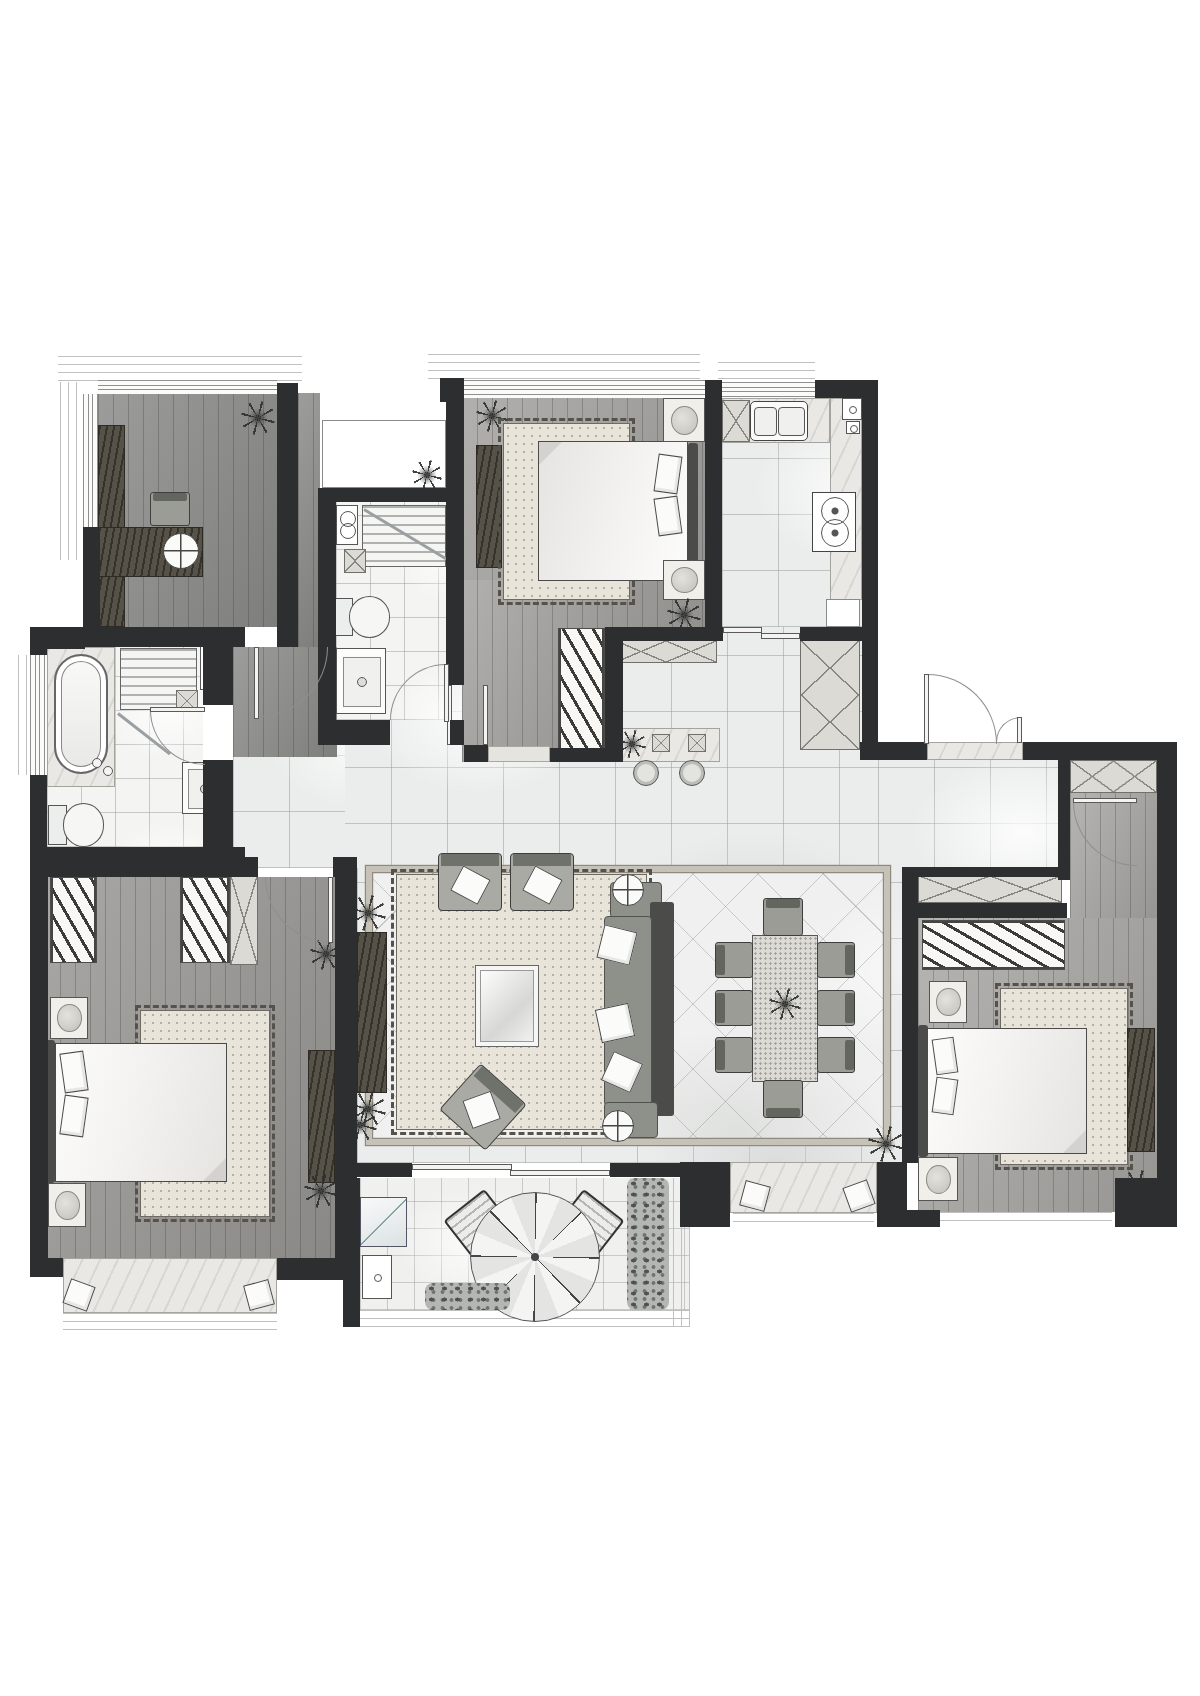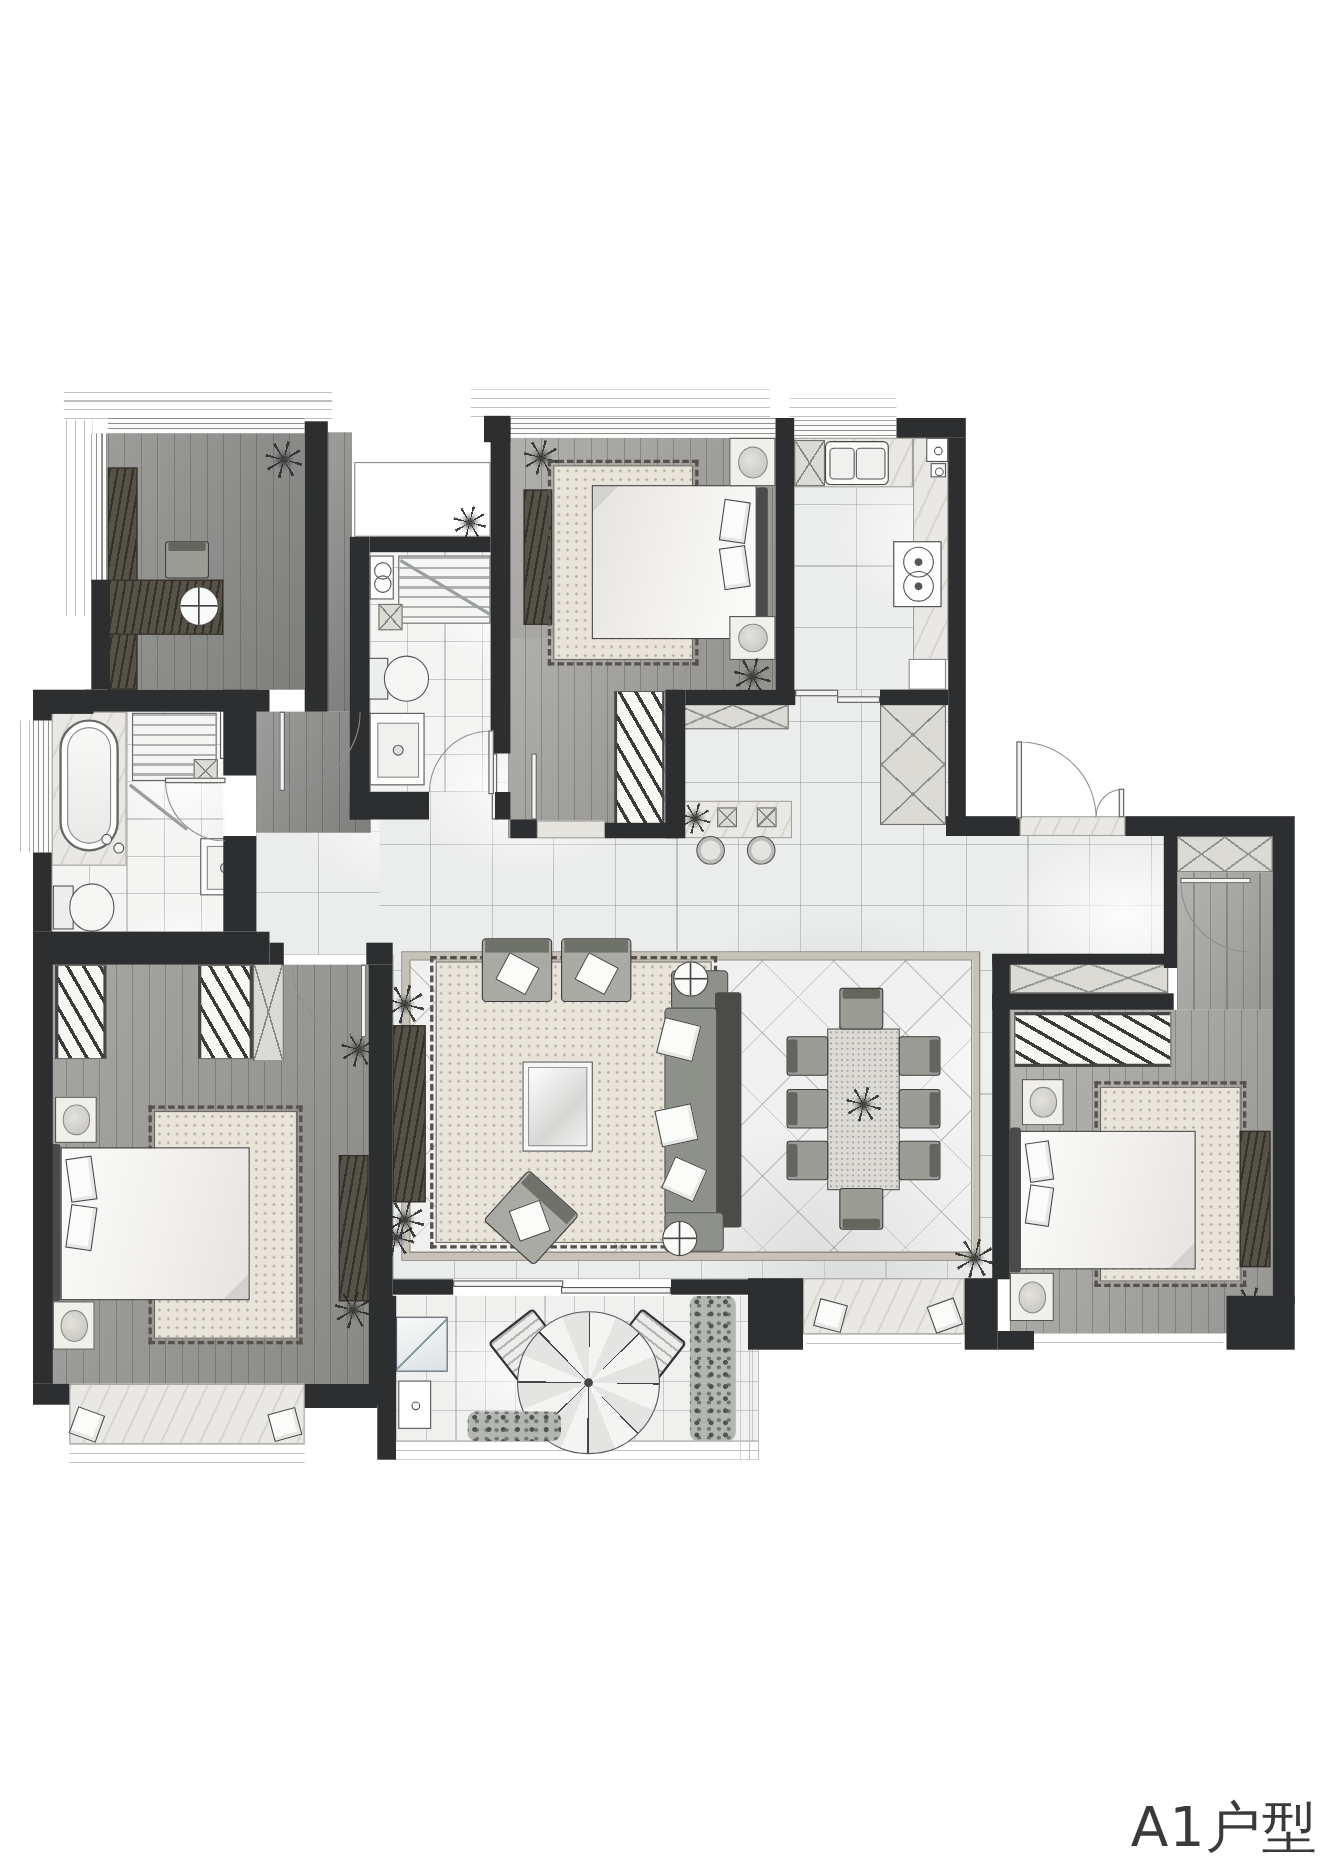--- a/index.html
+++ b/index.html
@@ -139,21 +139,20 @@
     border:1px solid #555;border-radius:50%;}
   .dot{border-radius:50%;background:#f5f5f3;border:1px solid #555;}
 
   .plan-label{position:absolute;left:1028px;top:1628px;width:170px;color:#3a3a3a;
     font-size:50px;font-weight:500;letter-spacing:1px;text-align:right;}
 </style>
 </head>
 <body>
 
 <div class="plan">
-  <div class="plan-label">A1户型</div>
 <div class="abs tile" style="left: 335px; top: 627px; width: 543px; height: 253px;"></div>
     <div class="abs tile" style="left: 878px; top: 742px; width: 192px; height: 138px;"></div>
     <div class="abs tile" style="left: 233px; top: 647px; width: 112px; height: 221px;"></div>
     <div class="abs tile" style="left: 357px; top: 868px; width: 545px; height: 295px;"></div>
     <div class="abs bathtile" style="left: 47px; top: 647px; width: 156px; height: 200px;"></div>
     <div class="abs bathtile" style="left: 336px; top: 490px; width: 110px; height: 230px;"></div>
     <div class="abs tile" style="left: 722px; top: 398px; width: 140px; height: 229px;"></div>
     <div class="abs wood wood-a" style="left: 98px; top: 393px; width: 179px; height: 234px;"></div>
     <div class="abs wood wood-a" style="left: 298px; top: 393px; width: 22px; height: 254px;"></div>
     <div class="abs wood wood-a" style="left: 233px; top: 647px; width: 104px; height: 110px;"></div>

